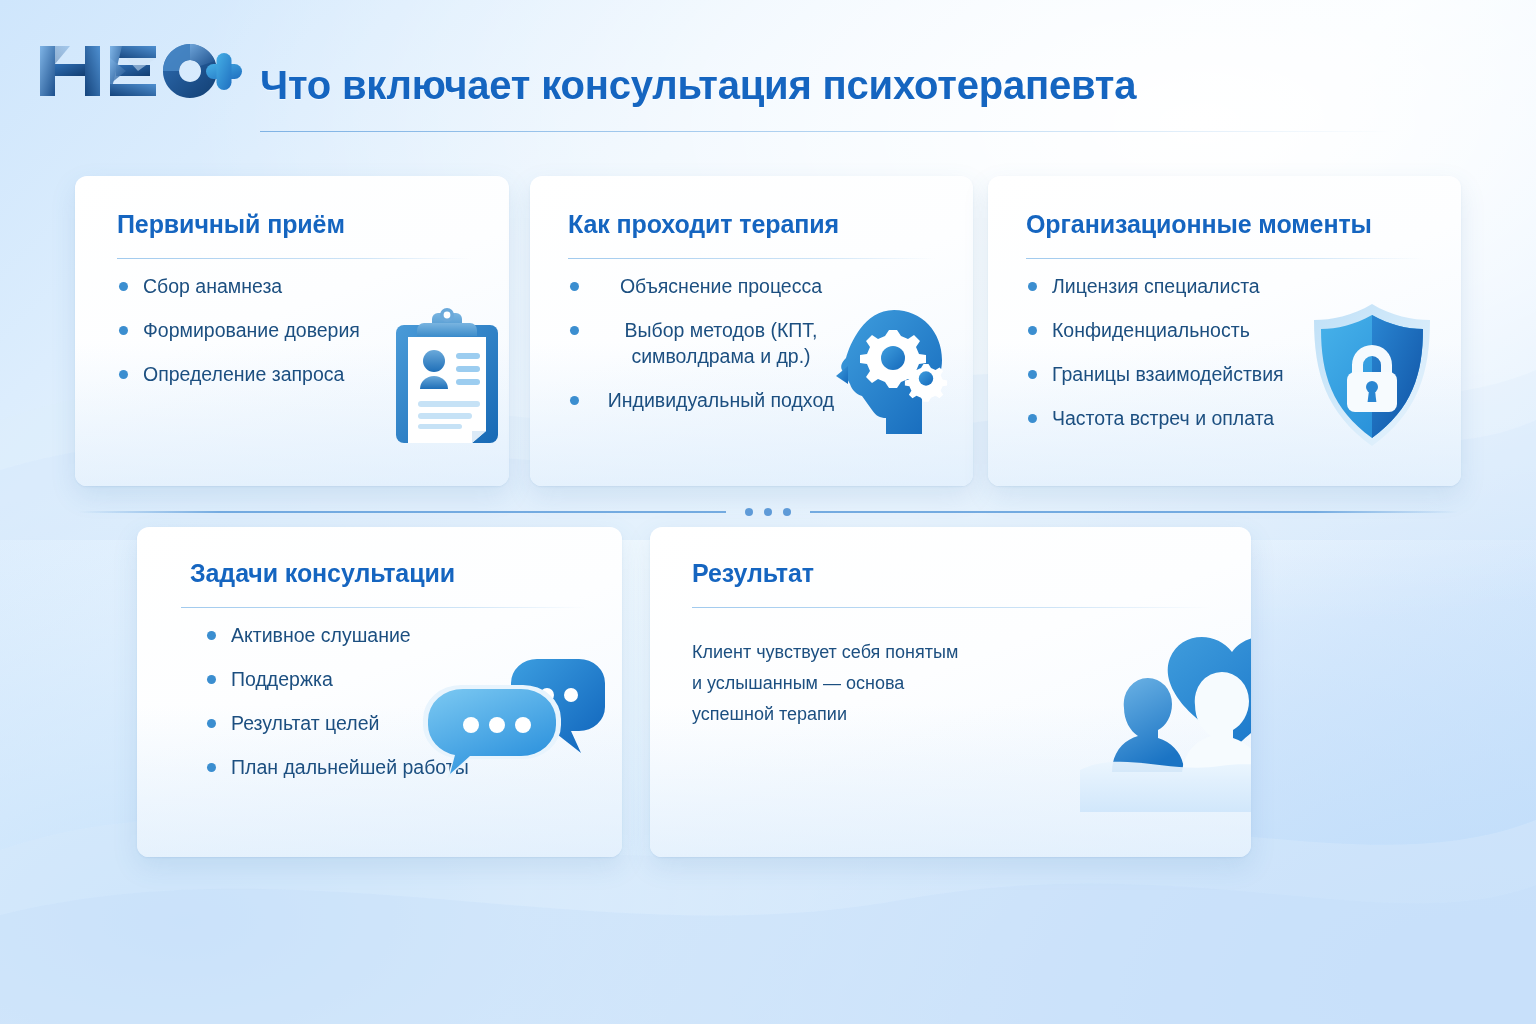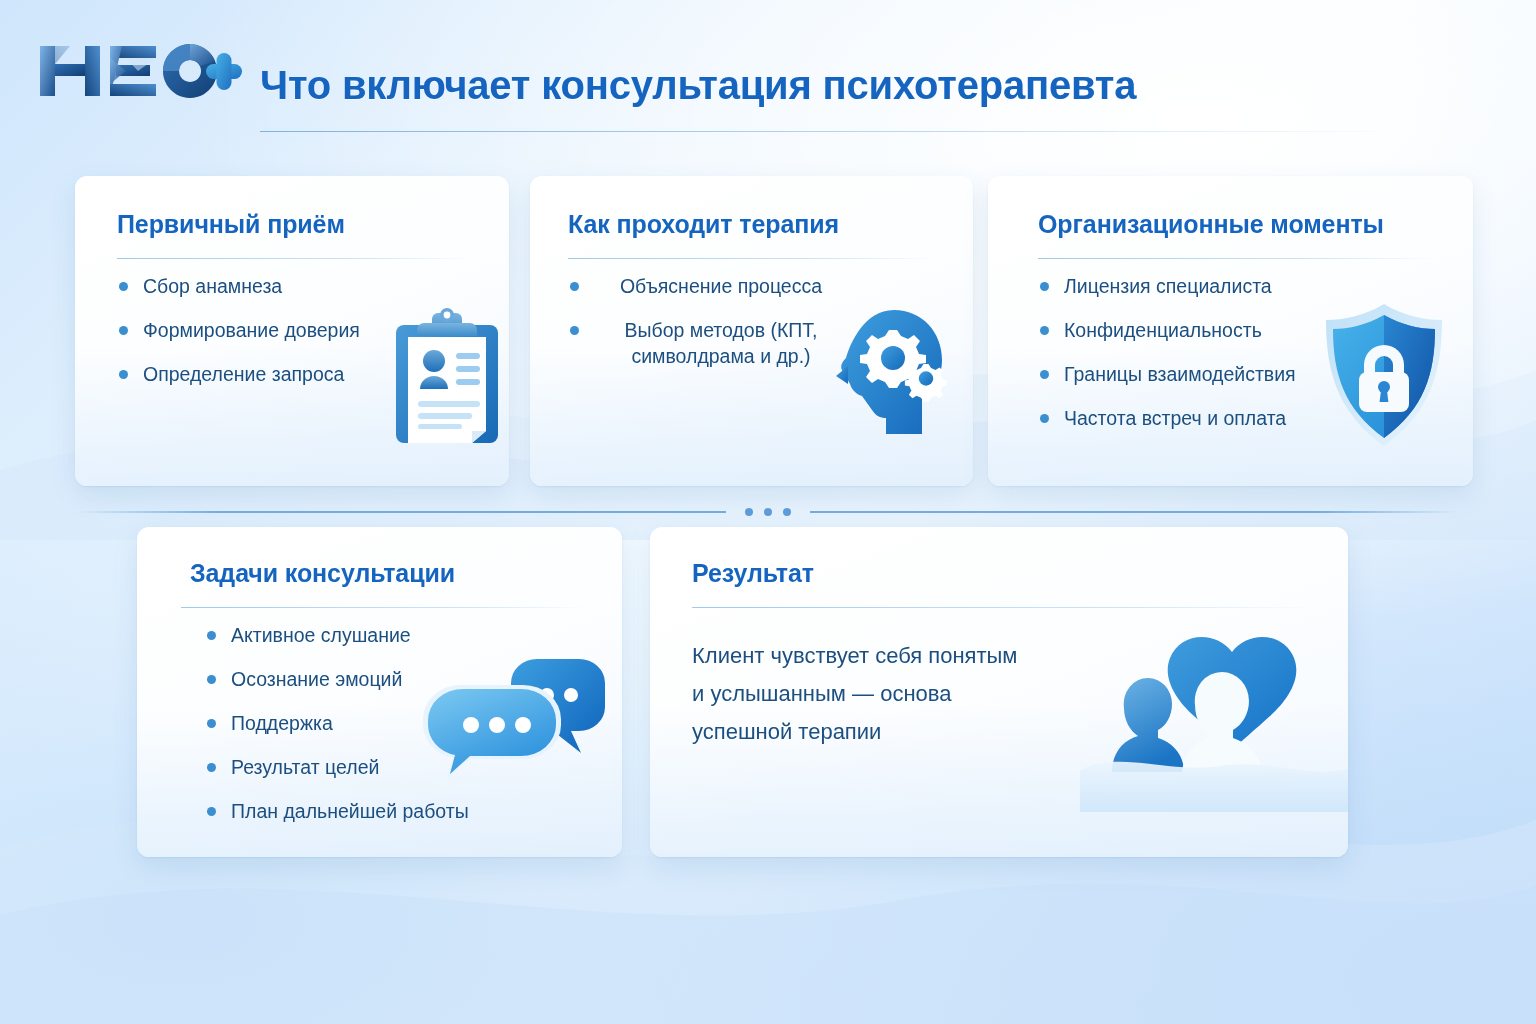--- a/index.html
+++ b/index.html
@@ -66,21 +66,21 @@
   ul.bullets li{
     position:relative;padding-left:26px;
     font-size:19.5px;color:#1c4f80;line-height:1.33;
     margin-bottom:18px;
   }
   ul.bullets li .dot{
     position:absolute;left:2px;top:8px;width:9px;height:9px;border-radius:50%;
     background:#3b8ed0;
   }
   .result-text{
-    position:absolute;font-size:22px;color:#1c4f80;line-height:1.72;
+    position:absolute;font-size:18px;color:#1c4f80;line-height:1.72;
     white-space:pre-line;
   }
 
   
   .mid-divider{position:absolute;left:78px;right:78px;top:506px;height:12px;}
   .mid-divider .line{
     position:absolute;top:5px;height:1.6px;
     background:linear-gradient(90deg,rgba(120,175,228,0) 0%,rgba(104,163,221,.9) 25%,rgba(104,163,221,.9) 100%);
   }
   .mid-divider .line.left{left:0;width:calc(50% - 42px);
@@ -219,20 +219,21 @@
     </div>
 
     <div class="card" style="left:530px;top:176px;width:443px;height:310px;text-align:center;">
       <div class="card-inner">
         <div class="card-title" style="left:38px;top:34px;">Как проходит терапия</div>
         <div class="card-rule" style="left:38px;right:38px;top:82px;"></div>
 
         <ul class="bullets" style="left:38px;top:98px;width:280px;">
           <li><span class="dot"></span><span>Объяснение процесса</span></li>
           <li><span class="dot"></span><span>Выбор методов (КПТ, символдрама и др.)</span></li>
+          <li><span class="dot"></span><span>Индивидуальный подход</span></li>
         </ul>
 
         <div class="icon-holder" style="left:300px;top:130px;">
           <svg width="122" height="140" viewBox="0 0 122 140">
             <defs>
               <linearGradient id="headG" x1="0" y1="0" x2="1" y2="1">
                 <stop offset="0" stop-color="#3f9ede"></stop>
                   <stop offset="1" stop-color="#1569bb"></stop>
               </linearGradient>
             </defs>
@@ -245,21 +246,21 @@
             <circle cx="63" cy="52" r="12" fill="url(#headG)"></circle>
             <g fill="#ffffff">
               <path d="M91,62 l2.5,-4 h5 l2.5,4 l4.5,2 l4,-2.5 l3.6,3.6 l-2.5,4 l2,4.5 l4.5,.8 v5 l-4.5,.8 l-2,4.5 l2.5,4 l-3.6,3.6 l-4,-2.5 l-4.5,2 l-2.5,4 h-5 l-2.5,-4 l-4.5,-2 l-4,2.5 l-3.6,-3.6 l2.5,-4 l-2,-4.5 l-4.5,-.8 v-5 l4.5,-.8 l2,-4.5 l-2.5,-4 l3.6,-3.6 l4,2.5 z"></path>
             </g>
             <circle cx="96" cy="72.5" r="7.2" fill="url(#headG)"></circle>
           </svg>
         </div>
       </div>
     </div>
 
-    <div class="card" style="left:988px;top:176px;width:473px;height:310px;padding-left:12px;">
+    <div class="card" style="left:988px;top:176px;width:473px;height:310px;">
       <div class="card-inner">
         <div class="card-title" style="left:38px;top:34px;">Организационные моменты</div>
         <div class="card-rule" style="left:38px;right:38px;top:82px;"></div>
 
         <ul class="bullets" style="left:38px;top:98px;width:300px;">
           <li><span class="dot"></span><span>Лицензия специалиста</span></li>
           <li><span class="dot"></span><span>Конфиденциальность</span></li>
           <li><span class="dot"></span><span>Границы взаимодействия</span></li>
           <li><span class="dot"></span><span>Частота встреч и оплата</span></li>
         </ul>
@@ -302,21 +303,20 @@
       <span class="line right"></span>
     </div>
 
     <div class="card" style="left:137px;top:527px;width:485px;height:330px;">
       <div class="card-inner">
         <div class="card-title" style="left:44px;top:32px;margin-left:9px;">Задачи консультации</div>
         <div class="card-rule" style="left:44px;right:36px;top:80px;"></div>
 
         <ul class="bullets" style="left:68px;top:96px;width:300px;">
           <li><span class="dot"></span><span>Активное слушание</span></li>
-          <li><span class="dot"></span><span>Осознание эмоций</span></li>
           <li><span class="dot"></span><span>Поддержка</span></li>
           <li><span class="dot"></span><span>Результат целей</span></li>
           <li><span class="dot"></span><span>План дальнейшей работы</span></li>
         </ul>
 
         <div class="icon-holder" style="left:282px;top:118px;">
           <svg width="190" height="150" viewBox="0 0 190 150">
             <defs>
               <linearGradient id="bubD" x1="0" y1="0" x2="1" y2="1">
                 <stop offset="0" stop-color="#3c9ee0"></stop>
@@ -337,21 +337,21 @@
               <path d="M44,44 h58 a35,31 0 0,1 35,31 v5 a35,31 0 0,1 -35,31 h-51 l-20,18 l5,-19 a35,31 0 0,1 -27,-30 v-5 a35,31 0 0,1 35,-31 z" fill="url(#bubL)"></path>
               <circle cx="52" cy="80" r="8" fill="#ffffff"></circle>
               <circle cx="78" cy="80" r="8" fill="#ffffff"></circle>
               <circle cx="104" cy="80" r="8" fill="#ffffff"></circle>
             </g>
           </svg>
         </div>
       </div>
     </div>
 
-    <div class="card" style="left:650px;top:527px;width:698px;height:330px;">
+    <div class="card" style="left:650px;top:527px;width:601px;height:330px;">
       <div class="card-inner">
         <div class="card-title" style="left:42px;top:32px;">Результат</div>
         <div class="card-rule" style="left:42px;right:40px;top:80px;"></div>
 
         <div class="result-text" style="left:42px;top:110px;width:420px;">Клиент чувствует себя понятым
 и услышанным — основа
 успешной терапии</div>
 
         <div class="icon-holder" style="left:430px;top:95px;">
           <svg width="270" height="190" viewBox="0 0 270 190">

